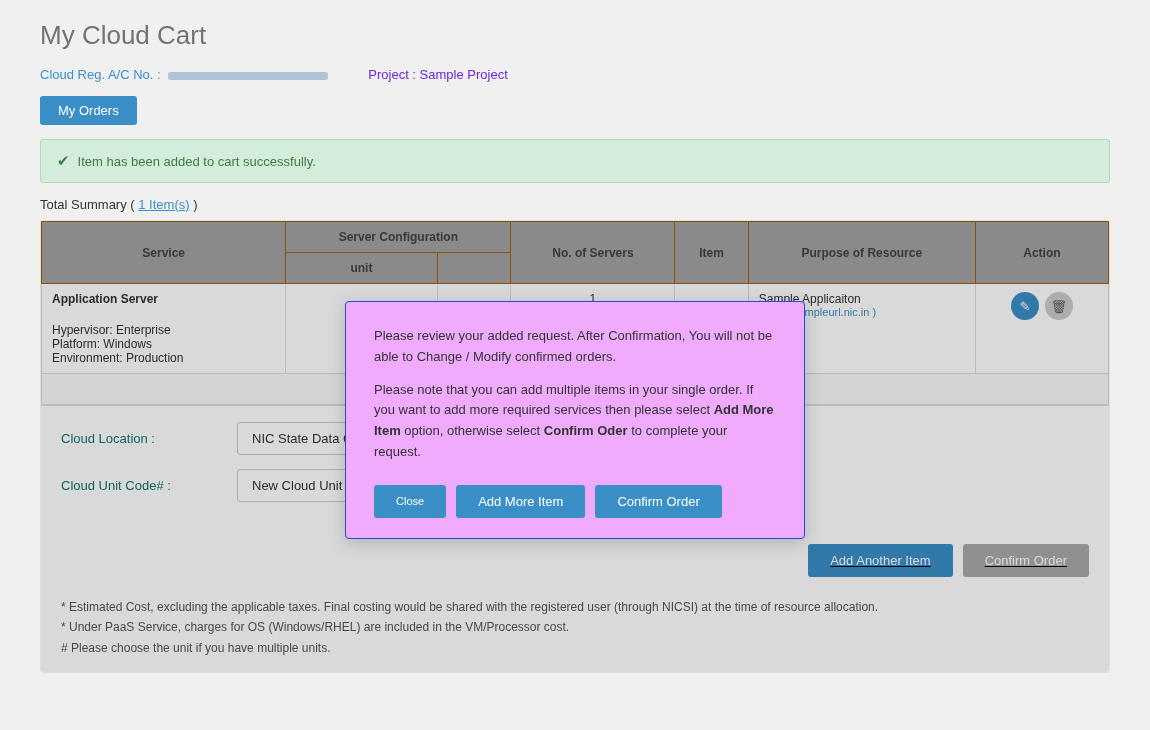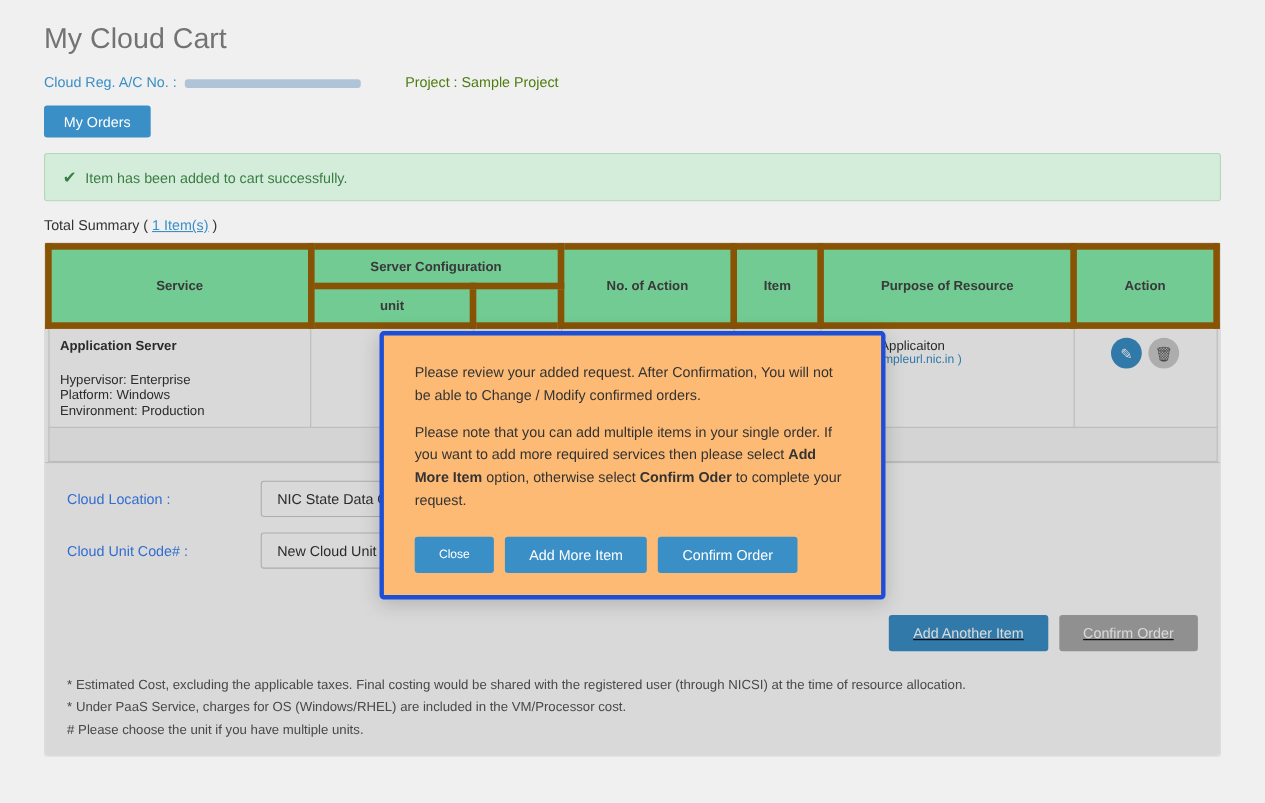--- a/index.html
+++ b/index.html
@@ -34,21 +34,21 @@
     .cloud-reg-value {
       display: inline-block;
       width: 160px;
       height: 8px;
       background: #b0c4d8;
       border-radius: 3px;
       vertical-align: middle;
       margin-left: 4px;
     }
     .project-link {
-      color: #4d7c0f;
+      color: #6d28d9;
       font-size: 13px;
       text-decoration: none;
     }
     .my-orders-btn {
       background: #3a8fc7;
       color: #fff;
       border: none;
       padding: 7px 18px;
       border-radius: 3px;
       cursor: pointer;
@@ -83,22 +83,22 @@
       border-radius: 3px;
       position: relative;
     }
     
     table.summary-table {
       width: 100%;
       border-collapse: collapse;
       font-size: 12px;
     }
     table.summary-table th {
-      background: #86efac;
-      border: 6px solid #a16207;
+      background: #a3a3a3;
+      border: 1px solid #a16207;
       padding: 8px 10px;
       text-align: center;
       font-weight: 600;
       color: #444;
     }
     table.summary-table td {
       border: 1px solid #ddd;
       padding: 8px 10px;
       vertical-align: top;
       color: #333;
@@ -135,21 +135,21 @@
     }
     .form-row {
       display: flex;
       align-items: center;
       margin-bottom: 14px;
       gap: 16px;
     }
     .form-label {
       min-width: 160px;
       font-size: 13px;
-      color: #3b82f6;
+      color: #0f766e;
     }
     .form-select {
       width: 340px;
       padding: 7px 10px;
       border: 1px solid #ccc;
       border-radius: 3px;
       font-size: 13px;
       color: #333;
       background: #fff;
       cursor: pointer;
@@ -192,22 +192,22 @@
       top: 0; left: 0; right: 0; bottom: 0;
       background: rgba(0,0,0,0.15);
       display: flex;
       align-items: flex-start;
       justify-content: center;
       padding-top: 80px;
       z-index: 10;
       border-radius: 3px;
     }
     .modal-box {
-      background: #fdba74;
-      border: 4px solid #1d4ed8;
+      background: #f0abfc;
+      border: 1px solid #1d4ed8;
       border-radius: 4px;
       width: 460px;
       padding: 24px 28px 20px;
       box-shadow: 0 4px 18px rgba(0,0,0,0.18);
       position: relative;
     }
     .modal-body {
       font-size: 13px;
       color: #333;
       line-height: 1.6;
@@ -279,21 +279,21 @@
   </div>
 
   
   <div class="main-card">
 
     <table class="summary-table">
       <thead>
         <tr>
           <th rowspan="2">Service</th>
           <th colspan="2" class="server-config-header">Server Configuration</th>
-          <th rowspan="2">No. of Action</th>
+          <th rowspan="2">No. of Servers</th>
           <th rowspan="2">Item</th>
           <th rowspan="2">Purpose of Resource</th>
           <th rowspan="2">Action</th>
         </tr>
         <tr>
           <th>unit</th>
           <th></th>
         </tr>
       </thead>
       <tbody>

